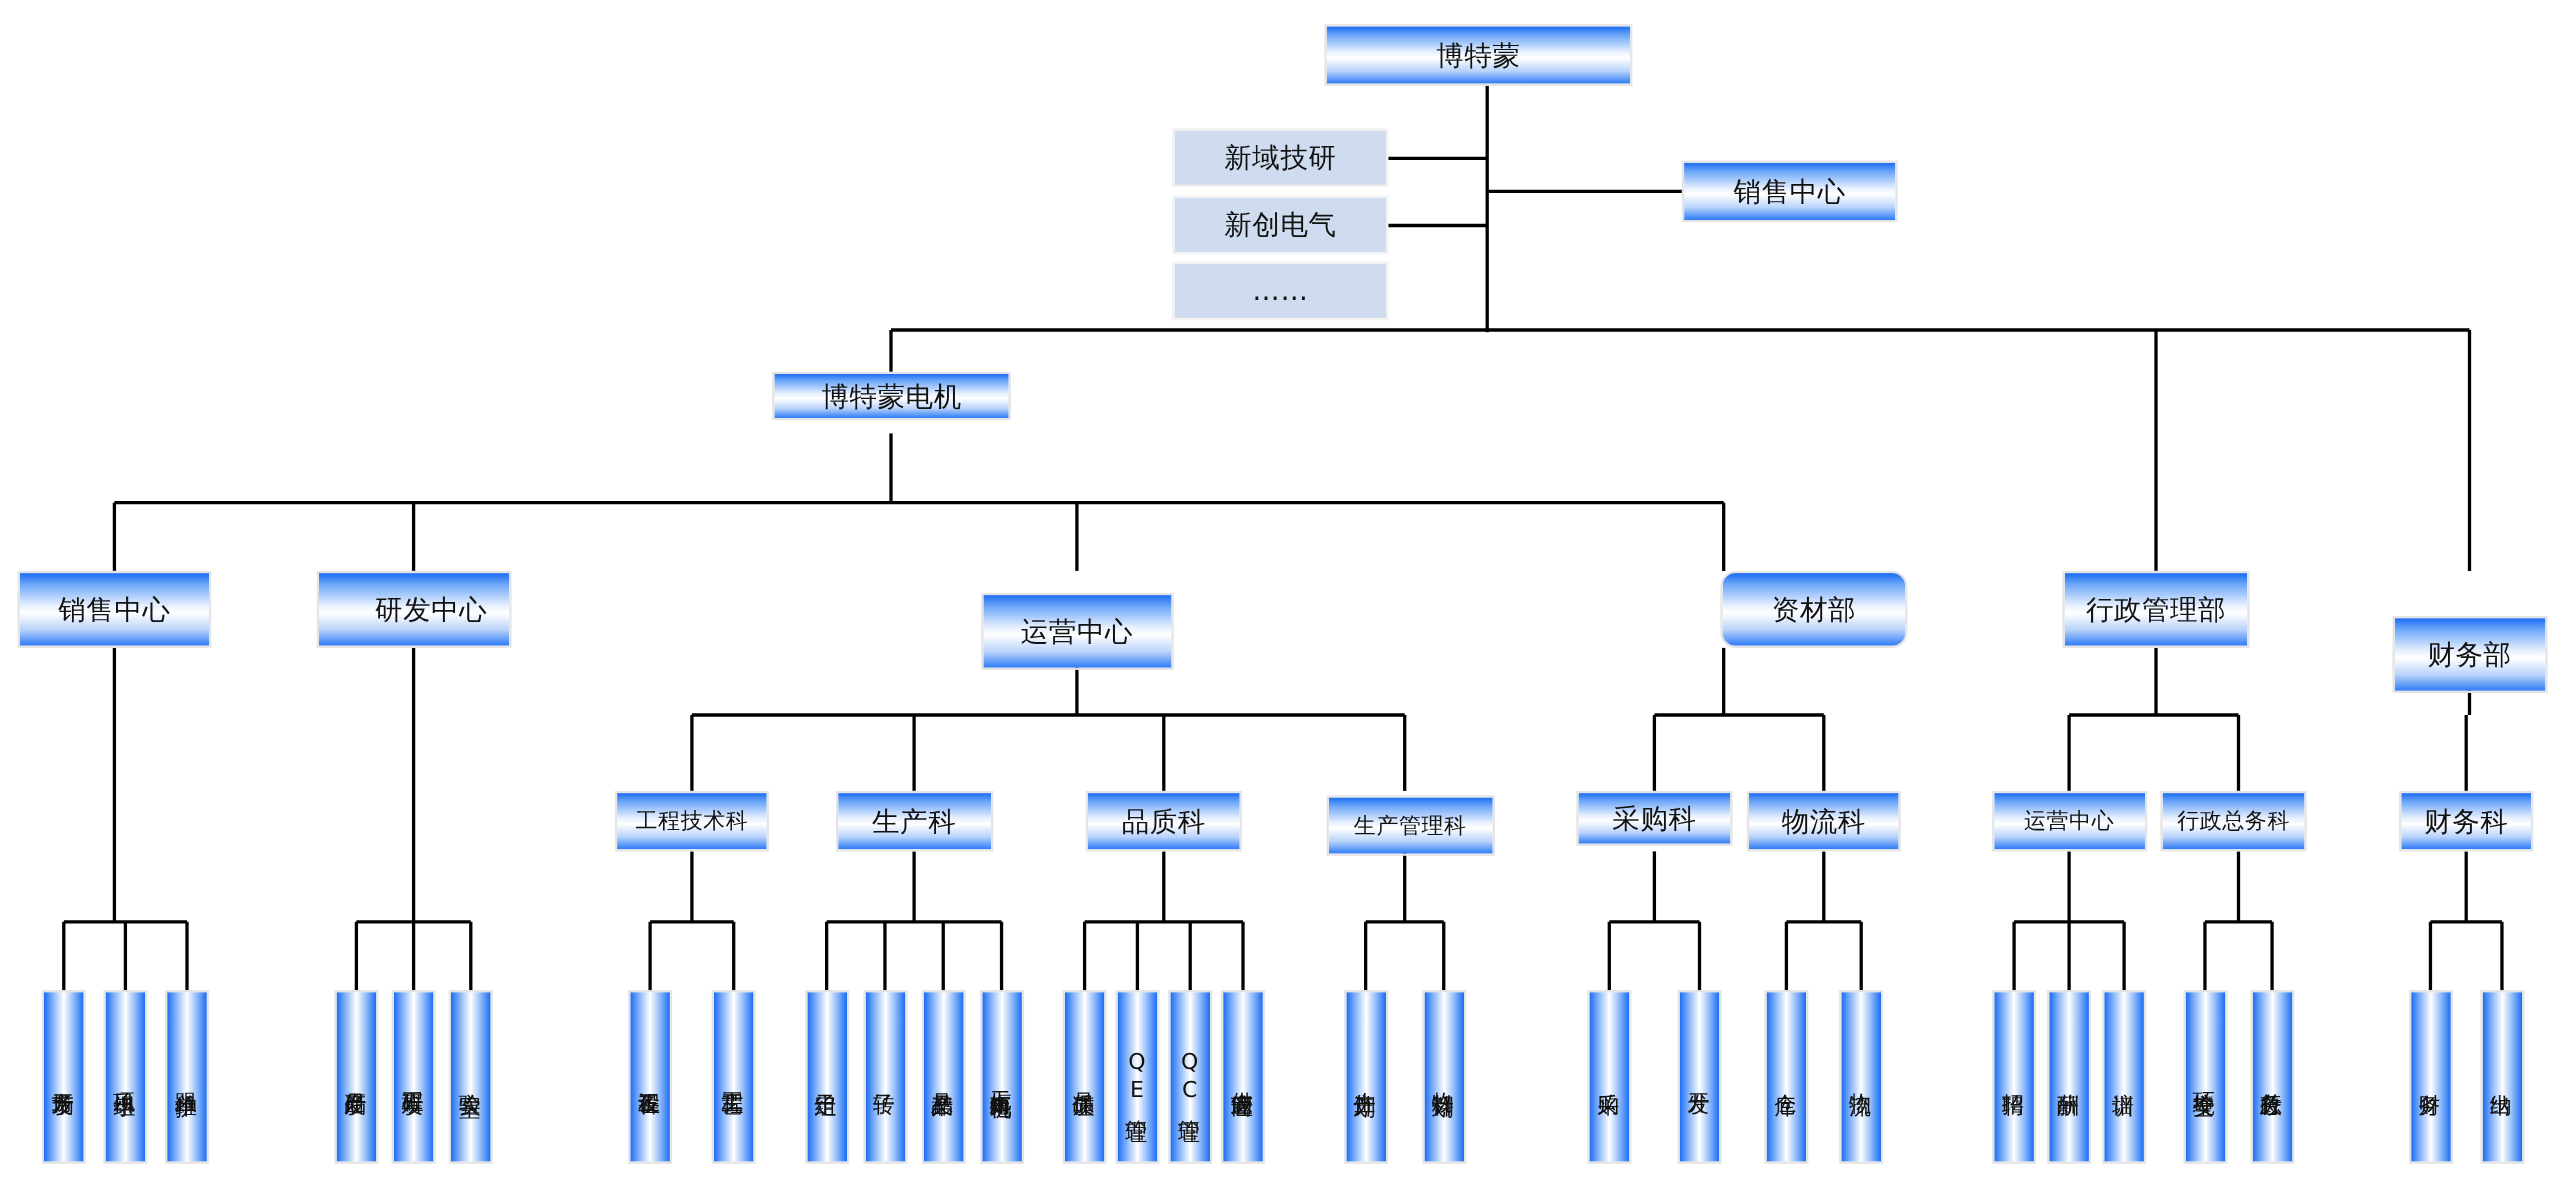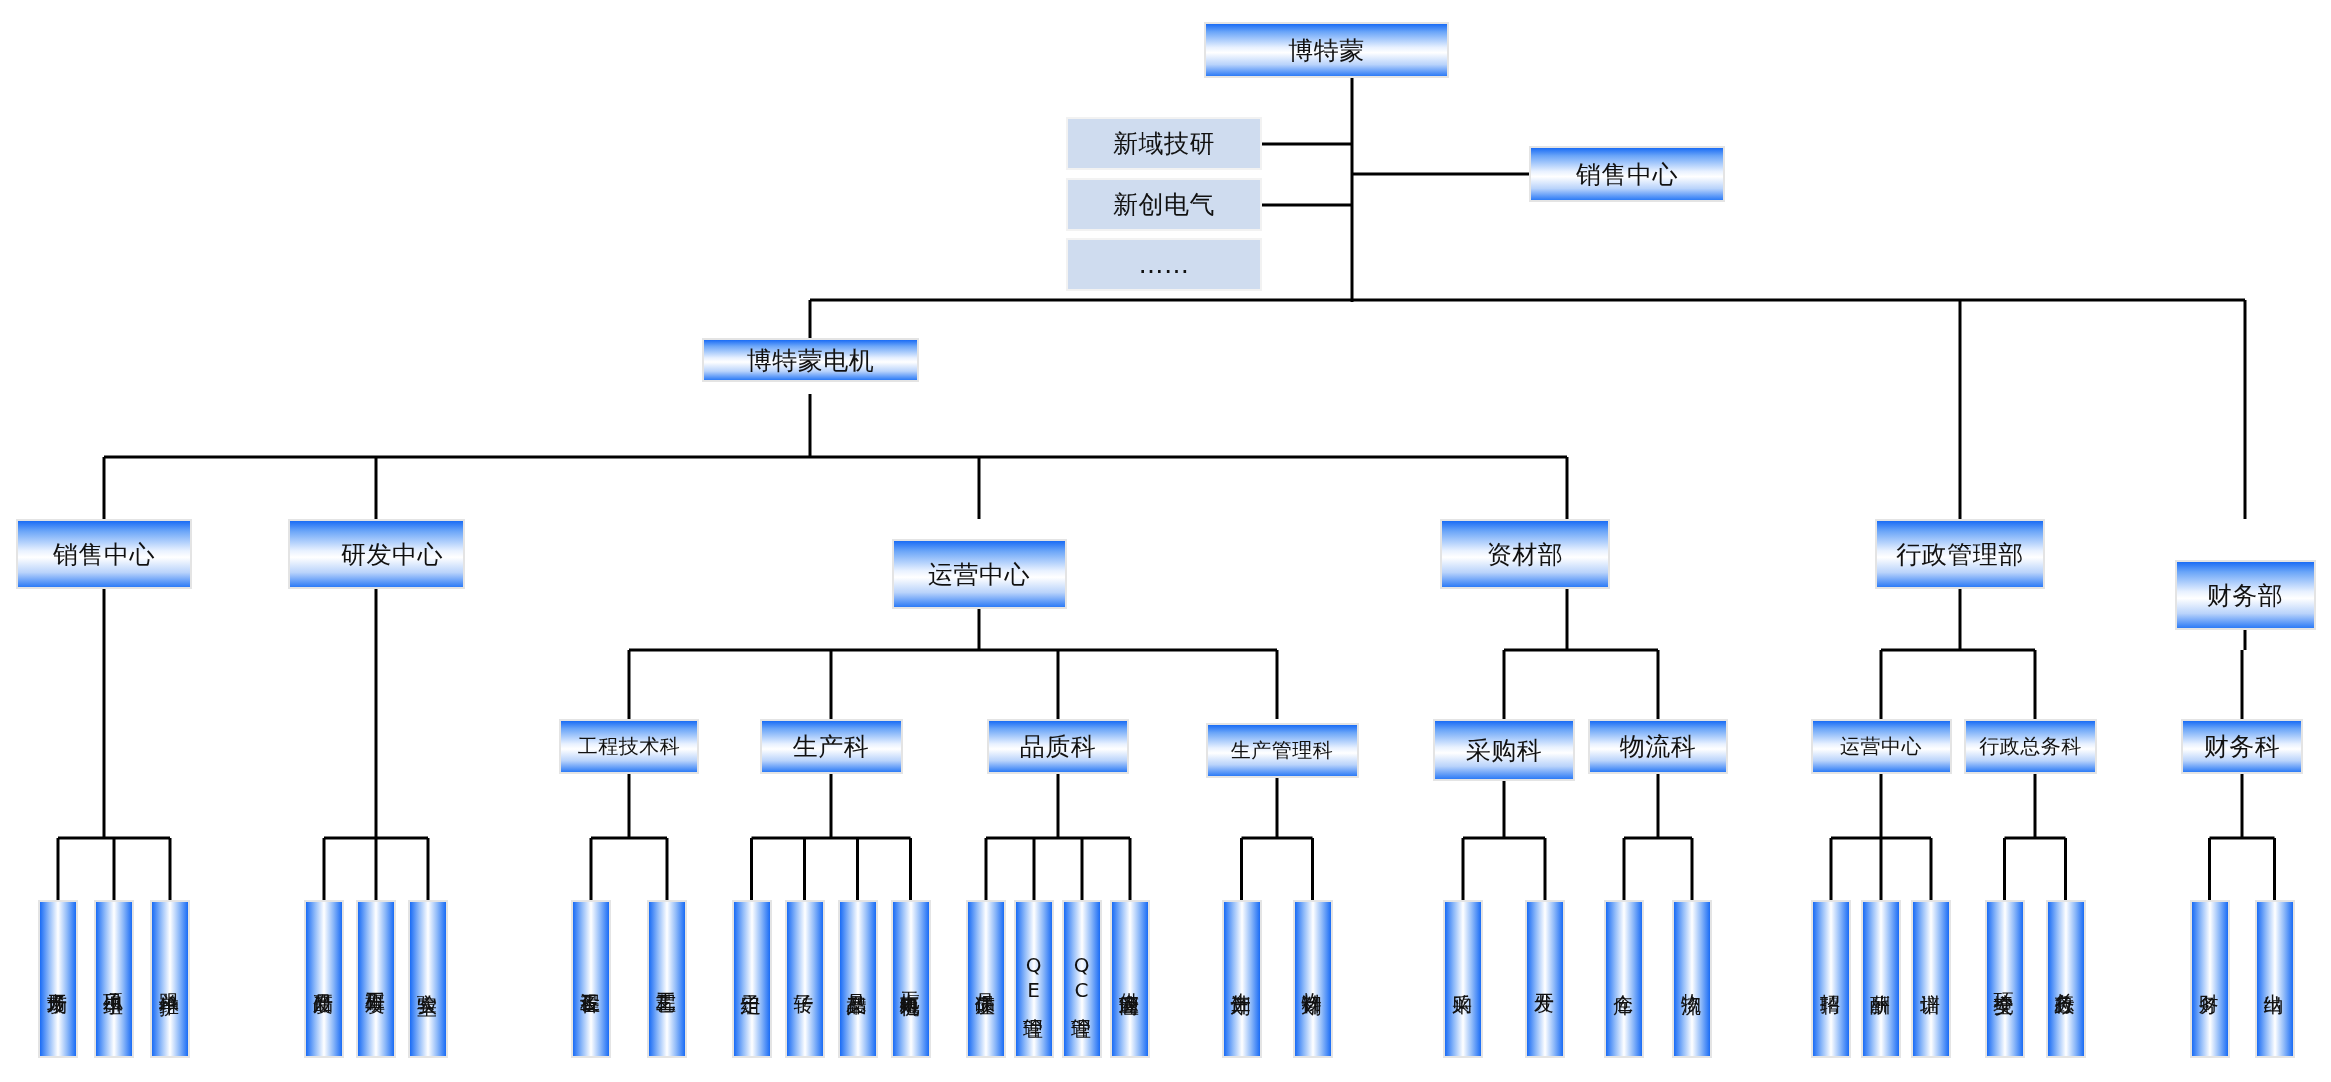--- a/index.html
+++ b/index.html
@@ -95,21 +95,21 @@
     <line x1="2004.5" y1="838" x2="2004.5" y2="900"></line>
     <line x1="2065.5" y1="838" x2="2065.5" y2="900"></line>
     <line x1="2245" y1="589" x2="2245" y2="650"></line>
     <line x1="2242" y1="650" x2="2242" y2="719"></line>
     <line x1="2242" y1="774" x2="2242" y2="838"></line>
     <line x1="2209.5" y1="838" x2="2274.5" y2="838"></line>
     <line x1="2209.5" y1="838" x2="2209.5" y2="900"></line>
     <line x1="2274.5" y1="838" x2="2274.5" y2="900"></line>
   </svg>
 <div id="chart">
-    <div class="node h" style="left: 1204px; top: 22px; width: 245px; height: 56px;">博特蒙</div>
+    <div class="node h" style="left: 1204px; top: 22px; width: 280px; height: 56px;">博特蒙</div>
     <div class="node plain" style="left: 1066px; top: 117px; width: 196px; height: 53px;">新域技研</div>
     <div class="node plain" style="left: 1066px; top: 178px; width: 196px; height: 53px;">新创电气</div>
     <div class="node plain" style="left: 1066px; top: 238px; width: 196px; height: 53px;">……</div>
     <div class="node h" style="left: 1529px; top: 146px; width: 196px; height: 56px;">销售中心</div>
     <div class="node h" style="left: 702px; top: 338px; width: 217px; height: 44px;">博特蒙电机</div>
     <div class="node h" style="left: 16px; top: 519px; width: 176px; height: 70px;">销售中心</div>
     <div class="node v" style="left: 38px; top: 900px; width: 40px; height: 158px;">市场开发</div>
     <div class="node v" style="left: 94px; top: 900px; width: 40px; height: 158px;">项目小组</div>
     <div class="node v" style="left: 150px; top: 900px; width: 40px; height: 158px;">跟单维护</div>
     <div class="node h" style="left: 287.5px; top: 519px; width: 177px; height: 70px; padding-left: 32px;">研发中心</div>
@@ -126,22 +126,22 @@
     <div class="node v" style="left: 837.5px; top: 900px; width: 40px; height: 158px;">悬架产品</div>
     <div class="node v" style="left: 890.5px; top: 900px; width: 40px; height: 158px;">无框力矩电机</div>
     <div class="node h" style="left: 987px; top: 719px; width: 142px; height: 55px;">品质科</div>
     <div class="node v" style="left: 966px; top: 900px; width: 40px; height: 158px;">品质保证</div>
     <div class="node v" style="left: 1014px; top: 900px; width: 40px; height: 158px;">QE管理</div>
     <div class="node v" style="left: 1062px; top: 900px; width: 40px; height: 158px;">QC管理</div>
     <div class="node v" style="left: 1110px; top: 900px; width: 40px; height: 158px;">供应商管理</div>
     <div class="node h sm" style="left: 1205.5px; top: 702px; width: 153px; height: 55px; margin-top: 21px;">生产管理科</div>
     <div class="node v" style="left: 1221.5px; top: 900px; width: 40px; height: 158px;">生产计划</div>
     <div class="node v" style="left: 1292.5px; top: 900px; width: 40px; height: 158px;">物料计划</div>
-    <div class="node h" style="left: 1440px; top: 519px; width: 170px; height: 70px;">资材部</div>
-    <div class="node h" style="left: 1433px; top: 719px; width: 142px; height: 62px;">采购科</div>
+    <div class="node h" style="left: 1564px; top: 519px; width: 170px; height: 70px; border-radius: 14px;">资材部</div>
+    <div class="node h" style="left: 1433px; top: 719px; width: 142px; height: 50px;">采购科</div>
     <div class="node v" style="left: 1443px; top: 900px; width: 40px; height: 158px;">采购</div>
     <div class="node v" style="left: 1525px; top: 900px; width: 40px; height: 158px;">开发</div>
     <div class="node h" style="left: 1588px; top: 719px; width: 140px; height: 55px;">物流科</div>
     <div class="node v" style="left: 1604px; top: 900px; width: 40px; height: 158px;">仓库</div>
     <div class="node v" style="left: 1672px; top: 900px; width: 40px; height: 158px;">物流</div>
     <div class="node h" style="left: 1875px; top: 519px; width: 170px; height: 70px;">行政管理部</div>
     <div class="node h sm" style="left: 1810.5px; top: 719px; width: 141px; height: 55px;">运营中心</div>
     <div class="node v" style="left: 1811px; top: 900px; width: 40px; height: 158px;">招聘</div>
     <div class="node v" style="left: 1861px; top: 900px; width: 40px; height: 158px;">薪酬</div>
     <div class="node v" style="left: 1911px; top: 900px; width: 40px; height: 158px;">培训</div>

